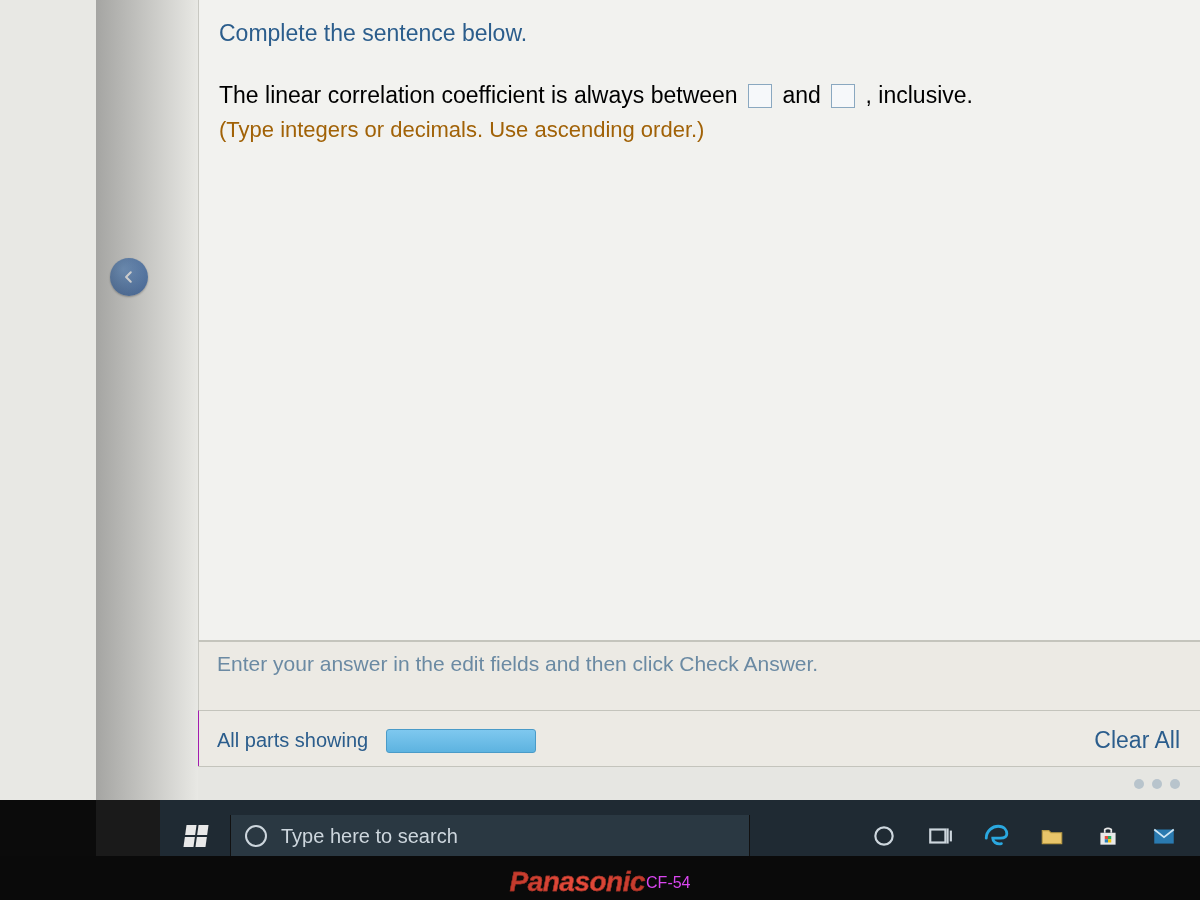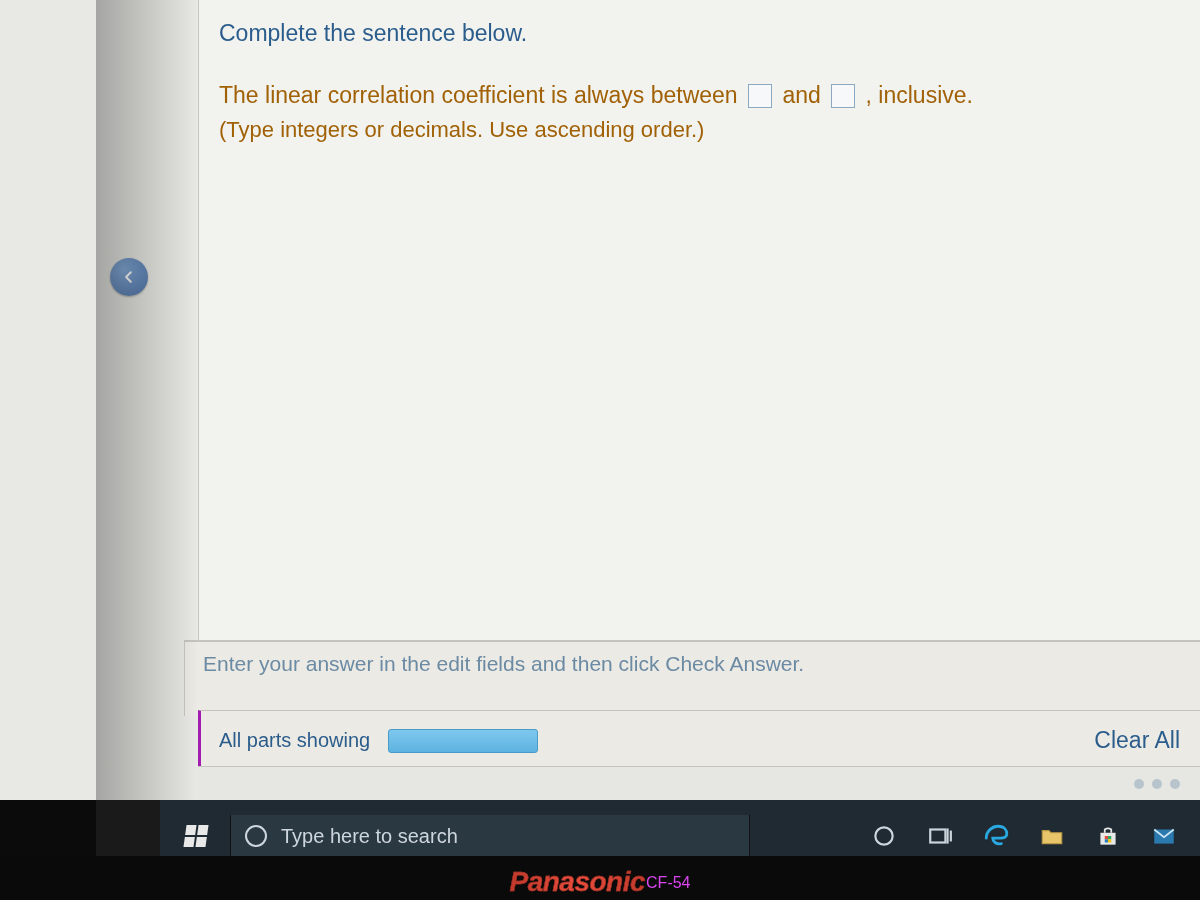--- a/index.html
+++ b/index.html
@@ -44,21 +44,21 @@
   .prompt-title {
     font-size: 23px;
     color: #2b5d8c;
     margin-bottom: 28px;
     padding-top: 4px;
     padding-left: 2px;
   }
 
   .sentence-line {
     font-size: 23px;
-    color: #a16207;
+    color: #000000;
     line-height: 1.7;
     padding-left: 2px;
   }
   .sentence-line .seg { vertical-align: middle; }
   .answer-box {
     display: inline-block;
     width: 24px;
     height: 24px;
     border: 1px solid #8aa8c0;
     background: #f6f8fa;
@@ -68,21 +68,21 @@
 
   .hint-line {
     font-size: 22px;
     color: #a16207;
     padding-left: 2px;
     margin-top: 2px;
   }
 
   .footer-instr {
     position: absolute;
-    left: 184px;
+    left: 198px;
     right: 0;
     bottom: 84px;
     height: 76px;
     background: #eceae4;
     border-top: 2px solid #c4c4bc;
     border-left: 1px solid #c8c8c2;
     padding: 10px 18px 0 18px;
   }
   .footer-instr .hint {
     font-size: 21px;
@@ -90,21 +90,21 @@
     margin-bottom: 12px;
   }
   .footer-bottom {
     position: absolute;
     left: 198px;
     right: 0;
     bottom: 30px;
     height: 60px;
     background: #eceae4;
     border-top: 1px solid #c4c4bc;
-    border-left: 3px solid #a21caf;
+    border-left: 1px solid #a21caf;
     display: flex;
     align-items: center;
     padding: 0 18px;
     gap: 18px;
   }
   .parts-label {
     font-size: 20px;
     color: #2b5d8c;
   }
   .similar-btn {

